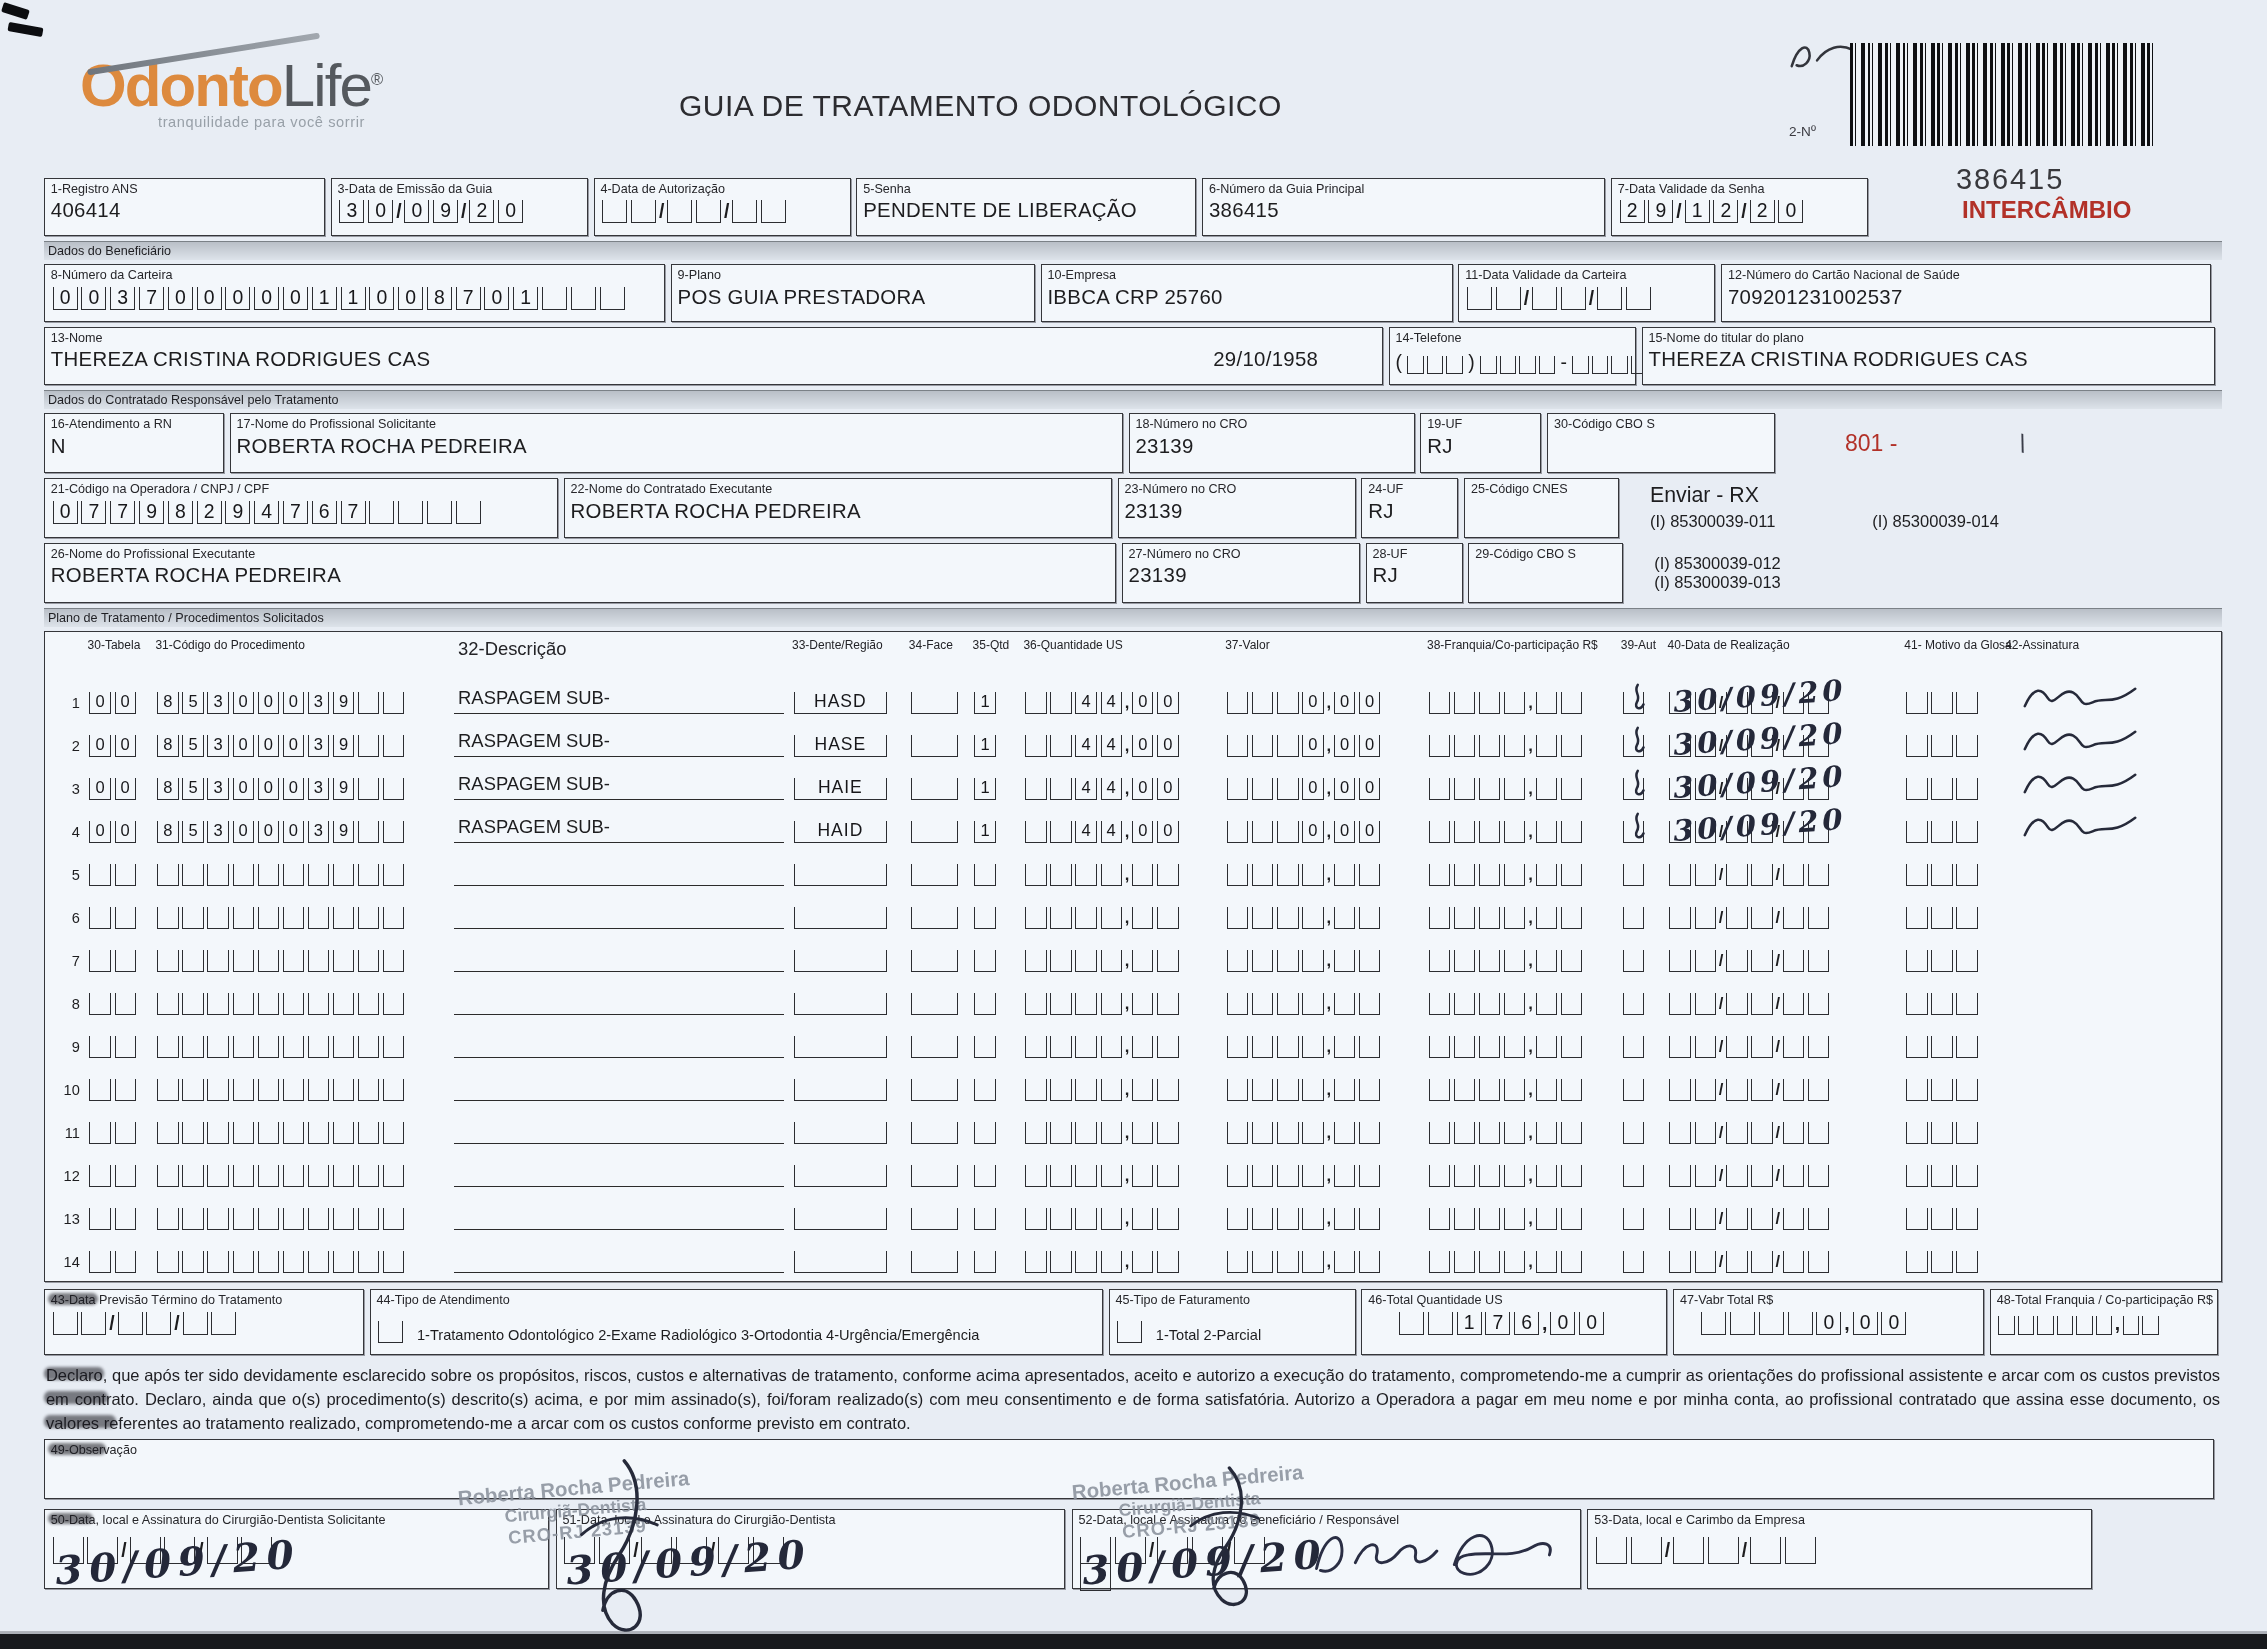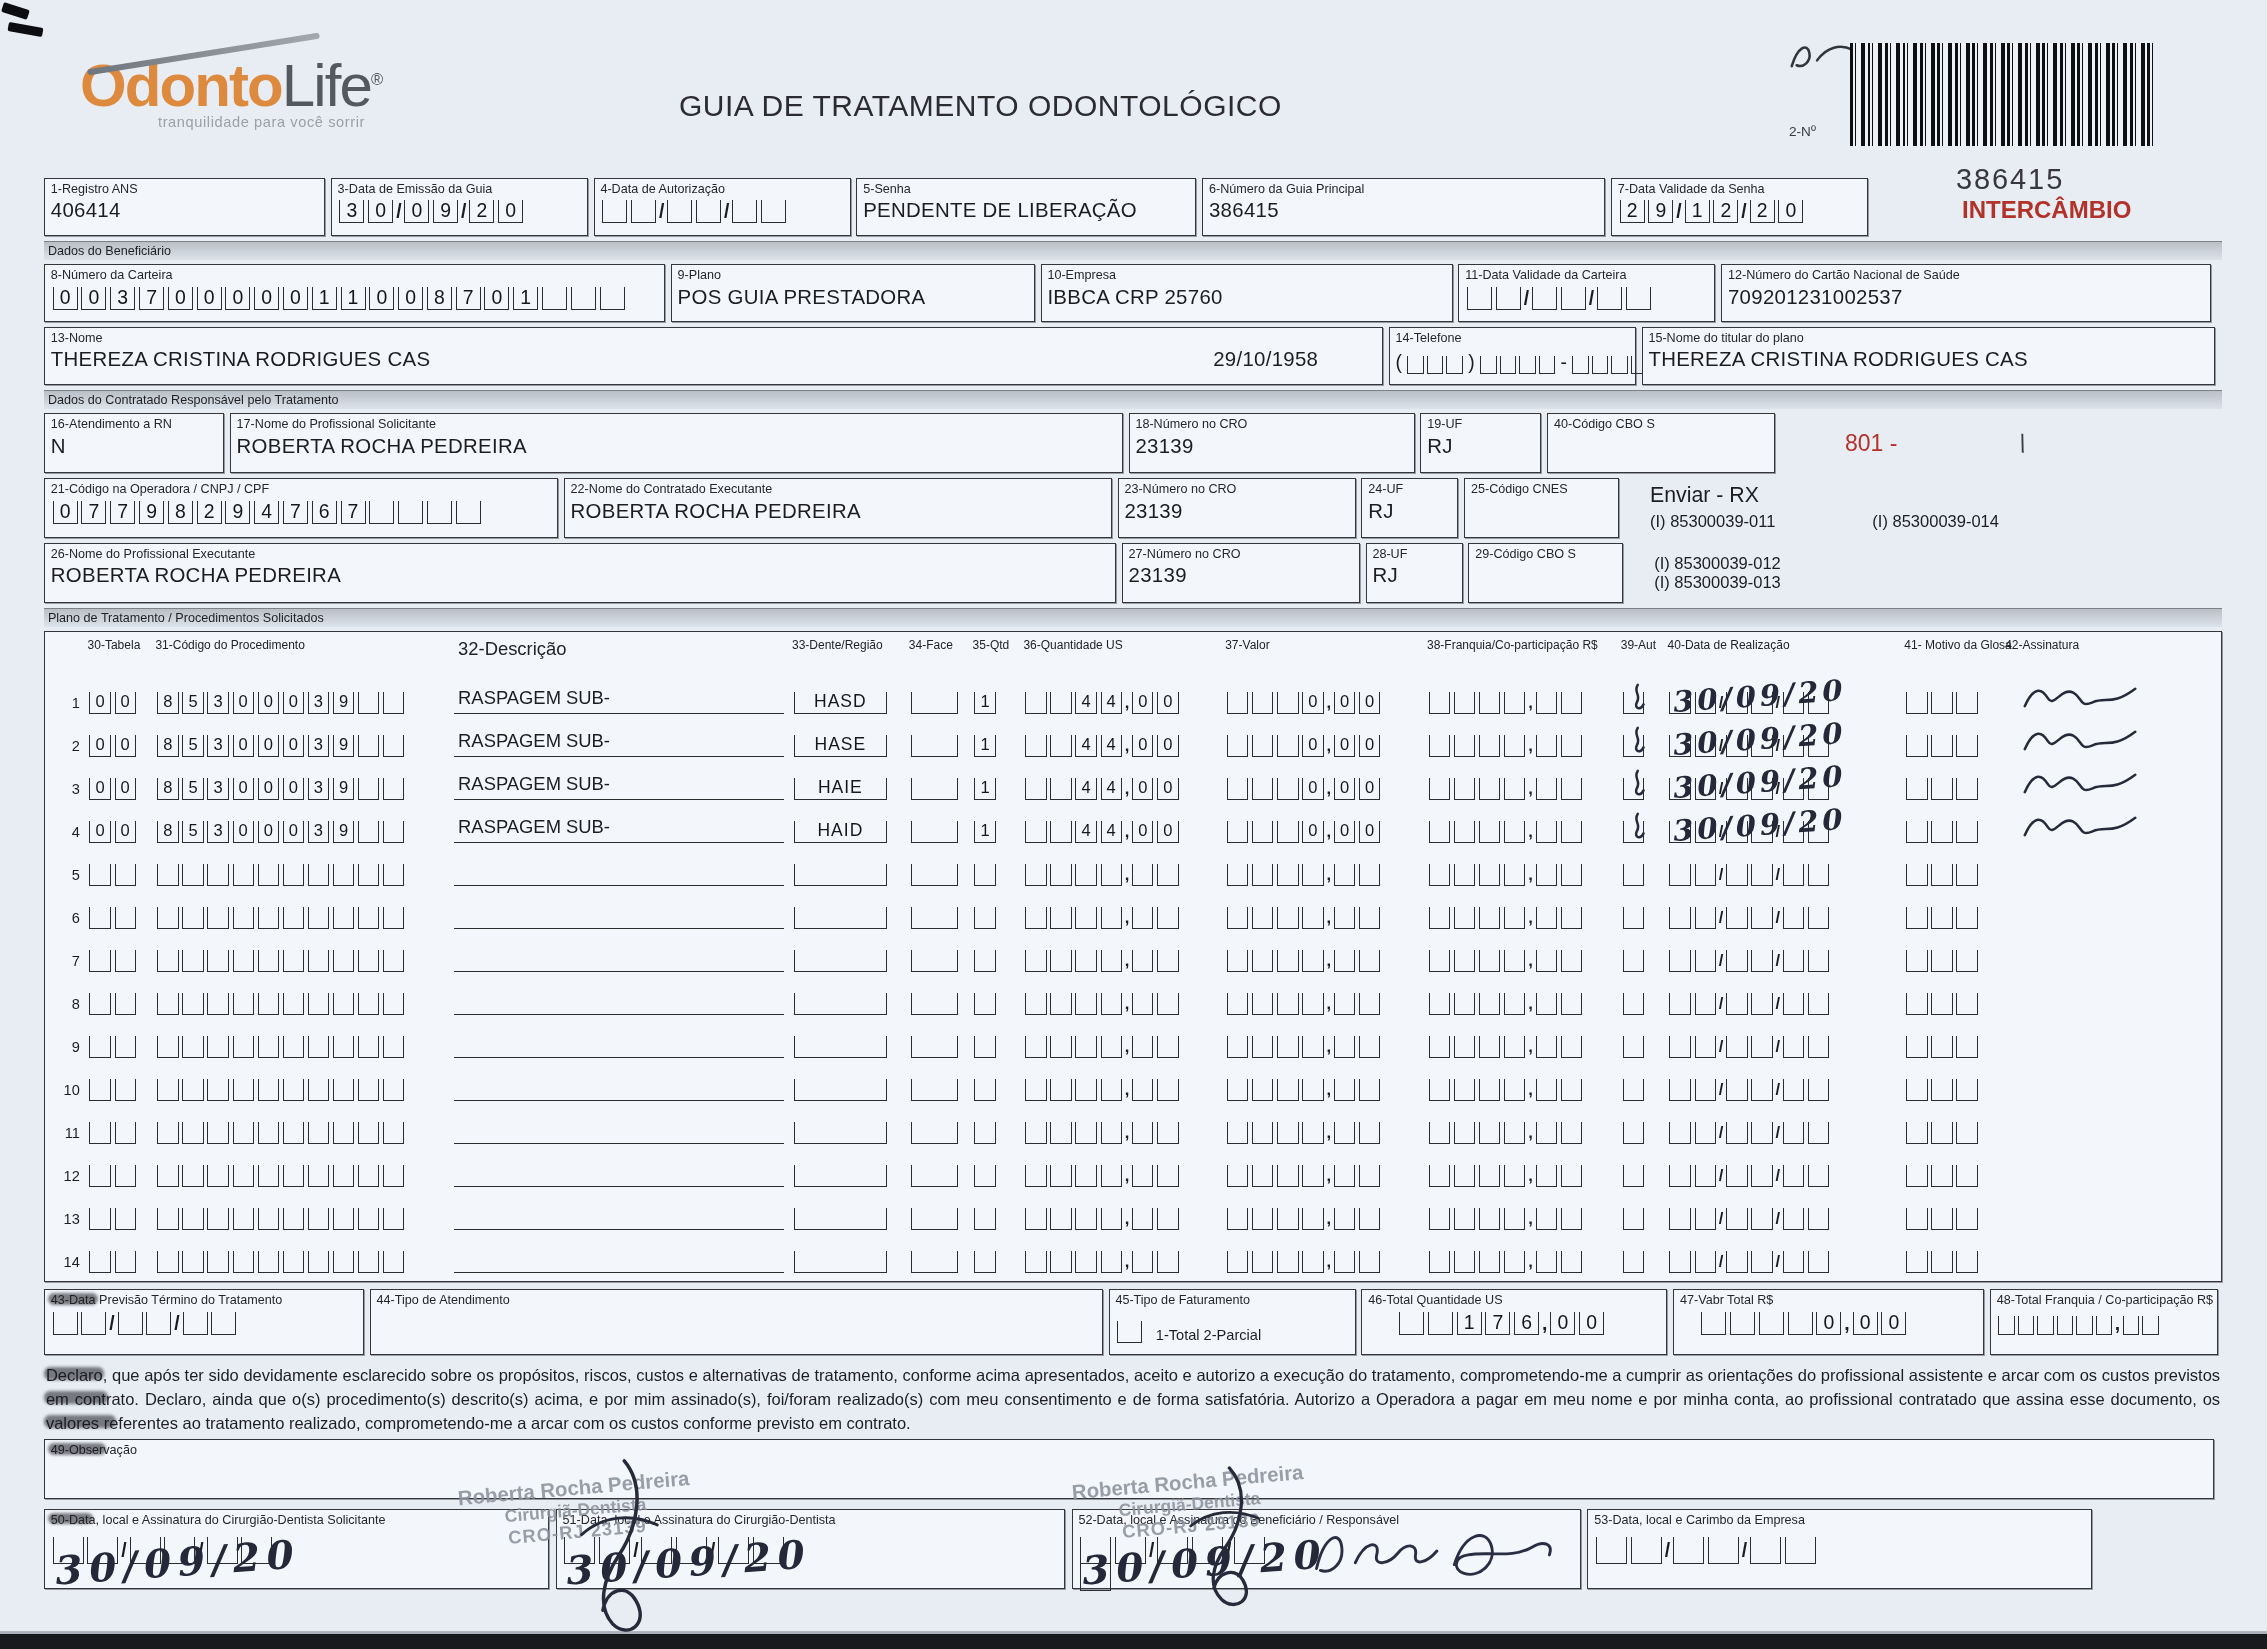--- a/index.html
+++ b/index.html
@@ -301,21 +301,21 @@
       </div>
       <div class="box w295">
         <span class="lbl">18-Número no CRO</span>
         <span class="val">23139</span>
       </div>
       <div class="box w125">
         <span class="lbl">19-UF</span>
         <span class="val">RJ</span>
       </div>
       <div class="box w235">
-        <span class="lbl">40-Código CBO S</span>
+        <span class="lbl">30-Código CBO S</span>
       </div>
       <span class="red-note">801 -</span>
       <span class="pen-tick">\</span>
     </div>
 
     <div class="frow r5" style="margin-top:4.9px">
       <div class="box w530">
         <span class="lbl">21-Código na Operadora / CNPJ / CPF</span>
         <span class="comb">
             <span class="ccell">0</span>
@@ -1496,20 +1496,26 @@
             <span class="csep">/</span>
             <span class="ccell">&nbsp;</span>
             <span class="ccell">&nbsp;</span>
             <span class="csep">/</span>
             <span class="ccell">&nbsp;</span>
             <span class="ccell">&nbsp;</span>
           </span>
       </div>
       <div class="box w755">
         <span class="lbl">44-Tipo de Atendimento</span>
+        <span class="optline">
+          <span class="comb">
+              <span class="ccell">&nbsp;</span>
+            </span>
+          <span>1-Tratamento Odontológico  2-Exame Radiológico  3-Ortodontia  4-Urgência/Emergência</span>
+        </span>
       </div>
       <div class="box w255">
         <span class="lbl">45-Tipo de Faturamento</span>
         <span class="optline">
           <span class="comb">
               <span class="ccell">&nbsp;</span>
             </span>
           <span>1-Total  2-Parcial</span>
         </span>
       </div>

